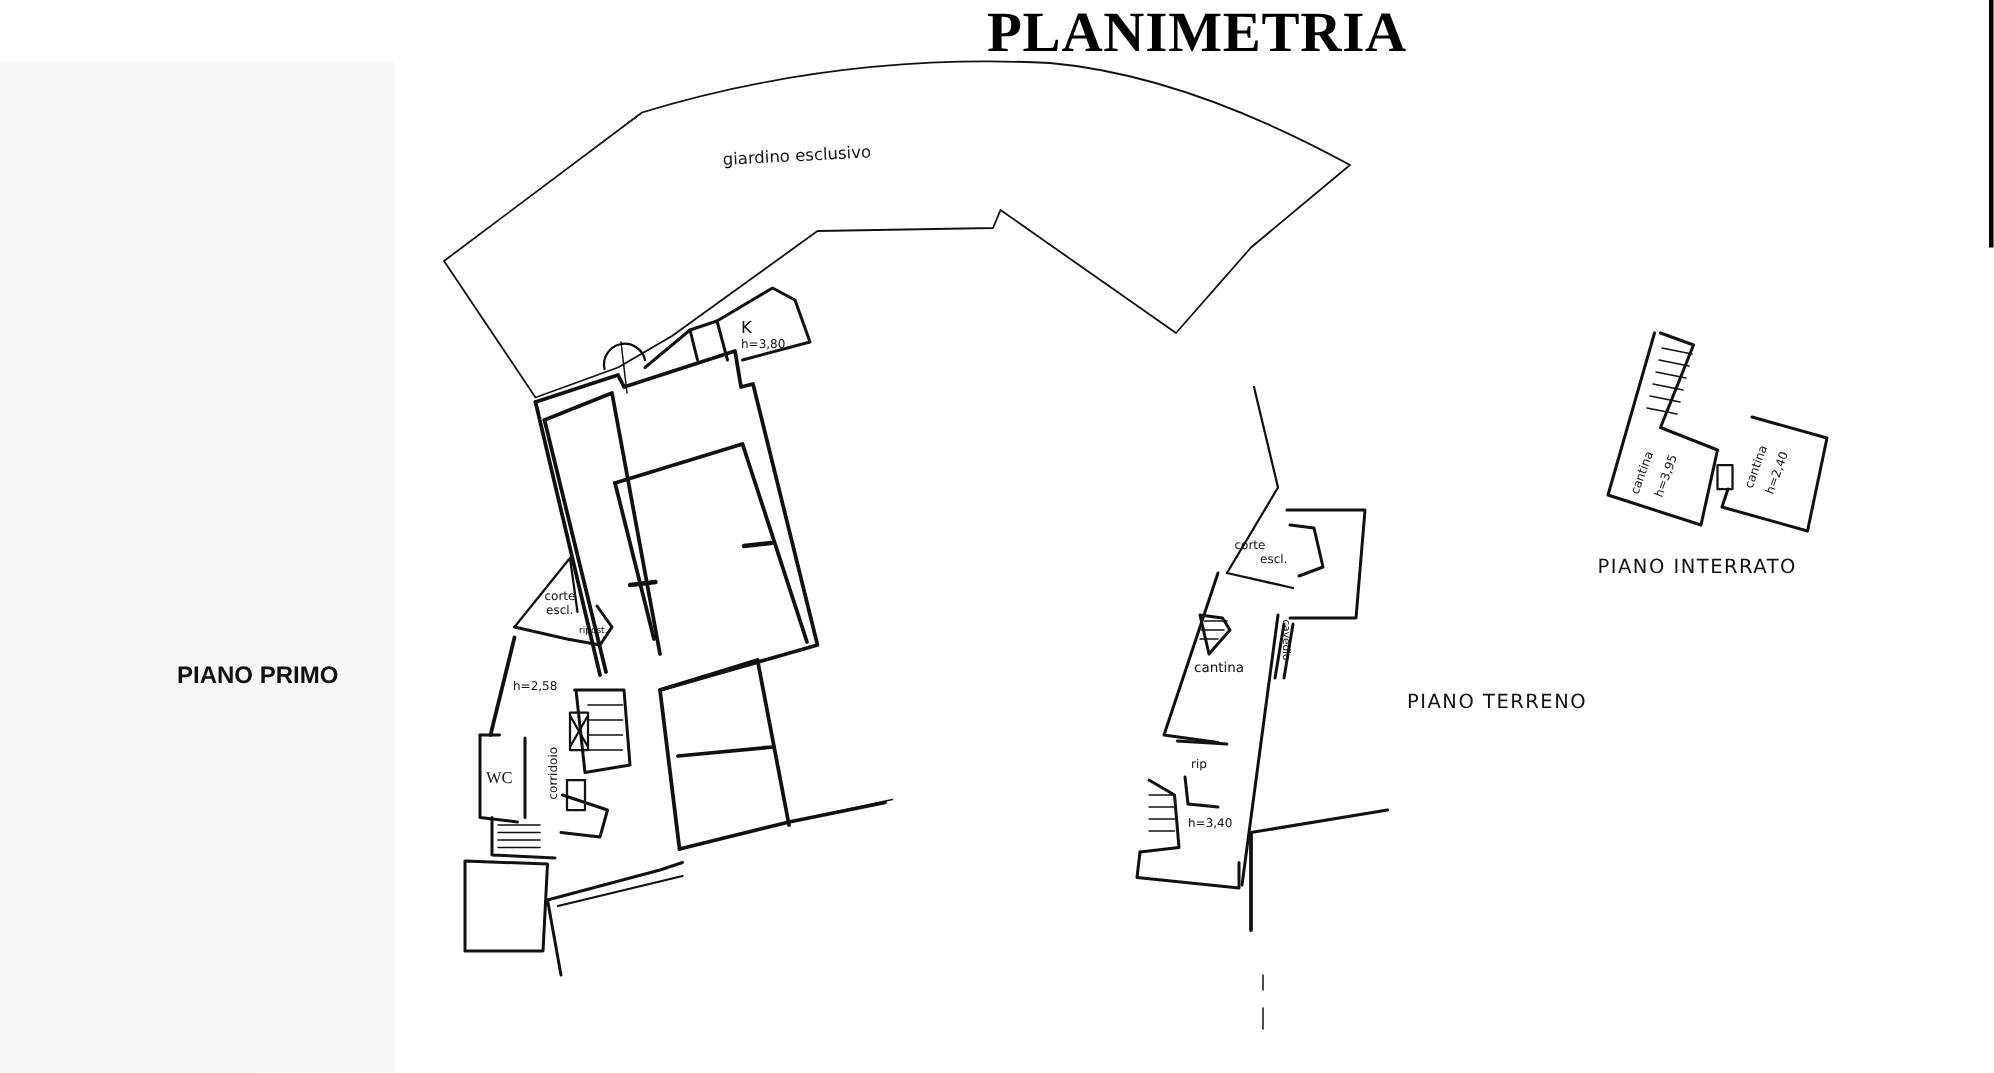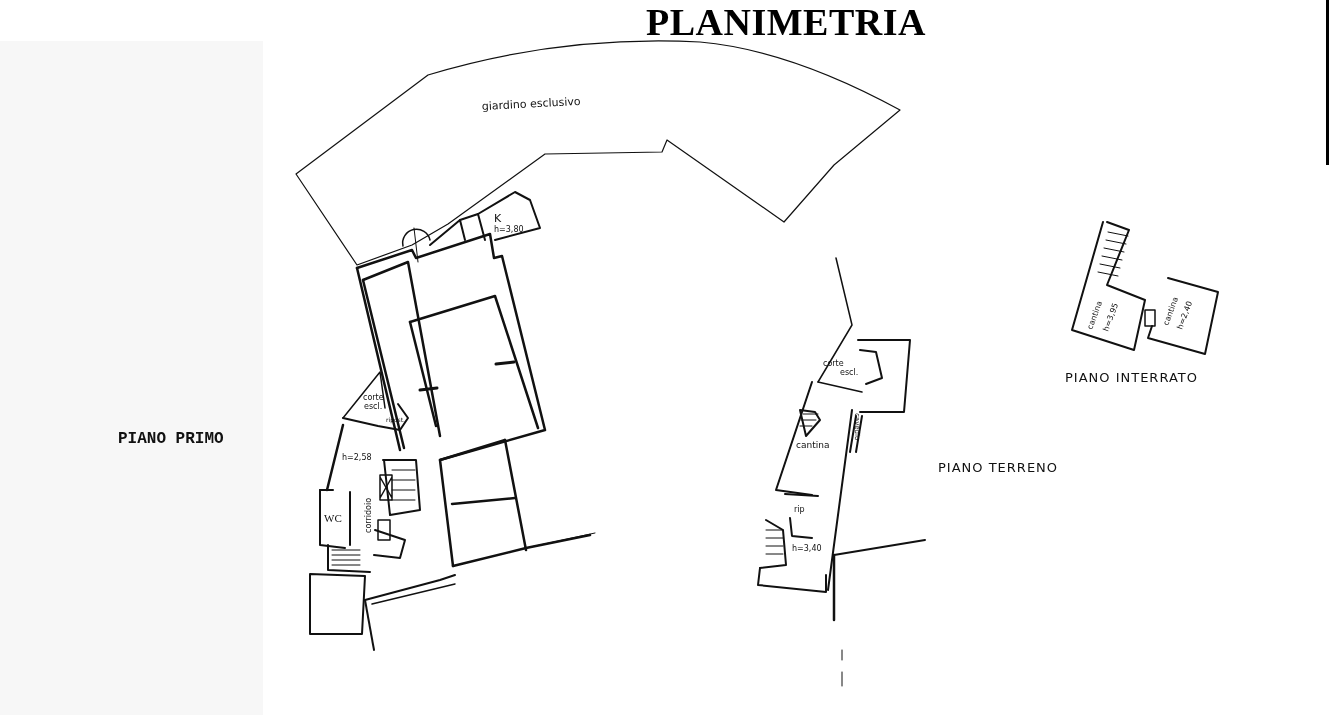--- a/index.html
+++ b/index.html
@@ -7,25 +7,25 @@
     width: 1329px; height: 715px; position: relative; overflow: hidden;
     background: #ffffff; font-family: "Liberation Serif", serif;
   }
   .left-panel {
     position: absolute; left: 0; top: 41px; width: 263px; height: 674px;
     background: #f7f7f7;
   }
   .title {
     position: absolute; left: 646px; top: 0px; width: 292px; height: 44px;
     font-family: "Liberation Serif", serif; font-weight: bold; font-size: 38px;
-    line-height: 44px; color: #000; letter-spacing: 0.5px; text-align: left;
+    line-height: 44px; color: #000; letter-spacing: 0.5px; text-align: right;
   }
   .side-label {
-    position: absolute; left: 118px; top: 430px;
-    font-family: Liberation Mono, monospace; font-weight: bold; font-size: 16px; color: #111;
+    position: absolute; left: 118px; top: 442px;
+    font-family: Liberation Sans, sans-serif; font-weight: bold; font-size: 16px; color: #111;
   }
   .right-border {
     position: absolute; left: 1326px; top: 0; width: 3px; height: 165px; background: #000;
   }
   svg.plan { position: absolute; left: 0; top: 0; }
   .hand { font-family: "DejaVu Sans", sans-serif; fill: #111; }
 </style>
 </head>
 <body>
 

